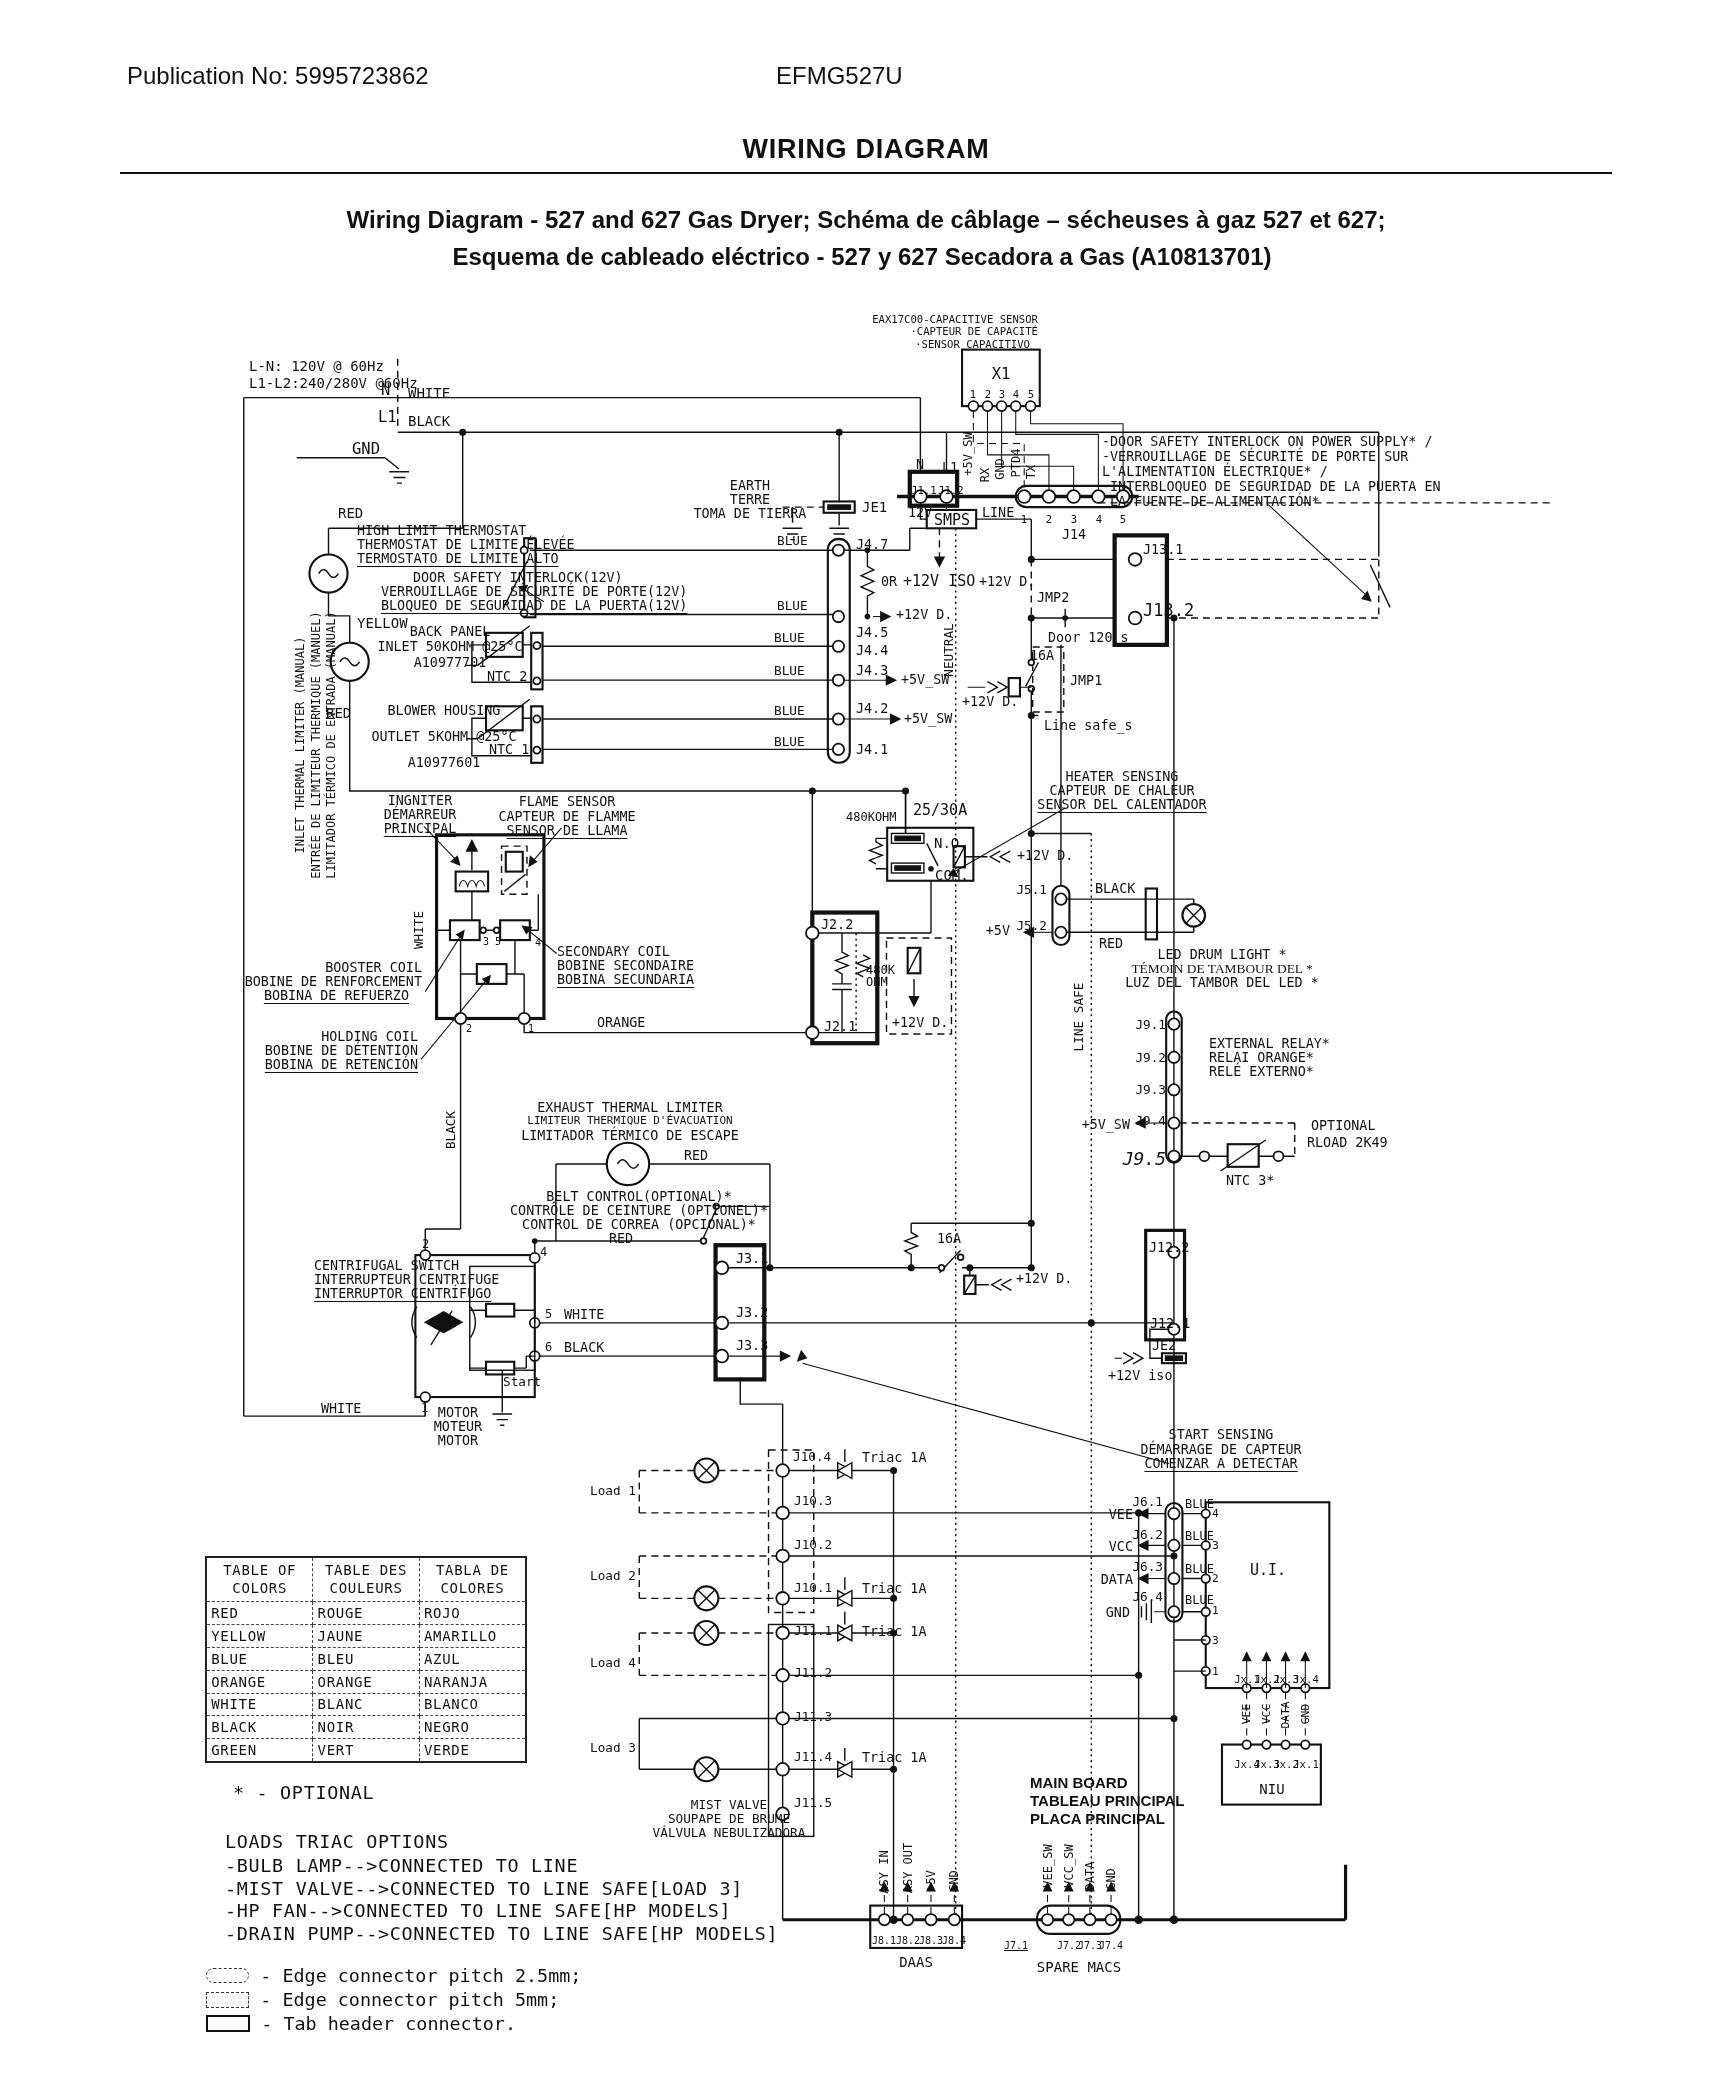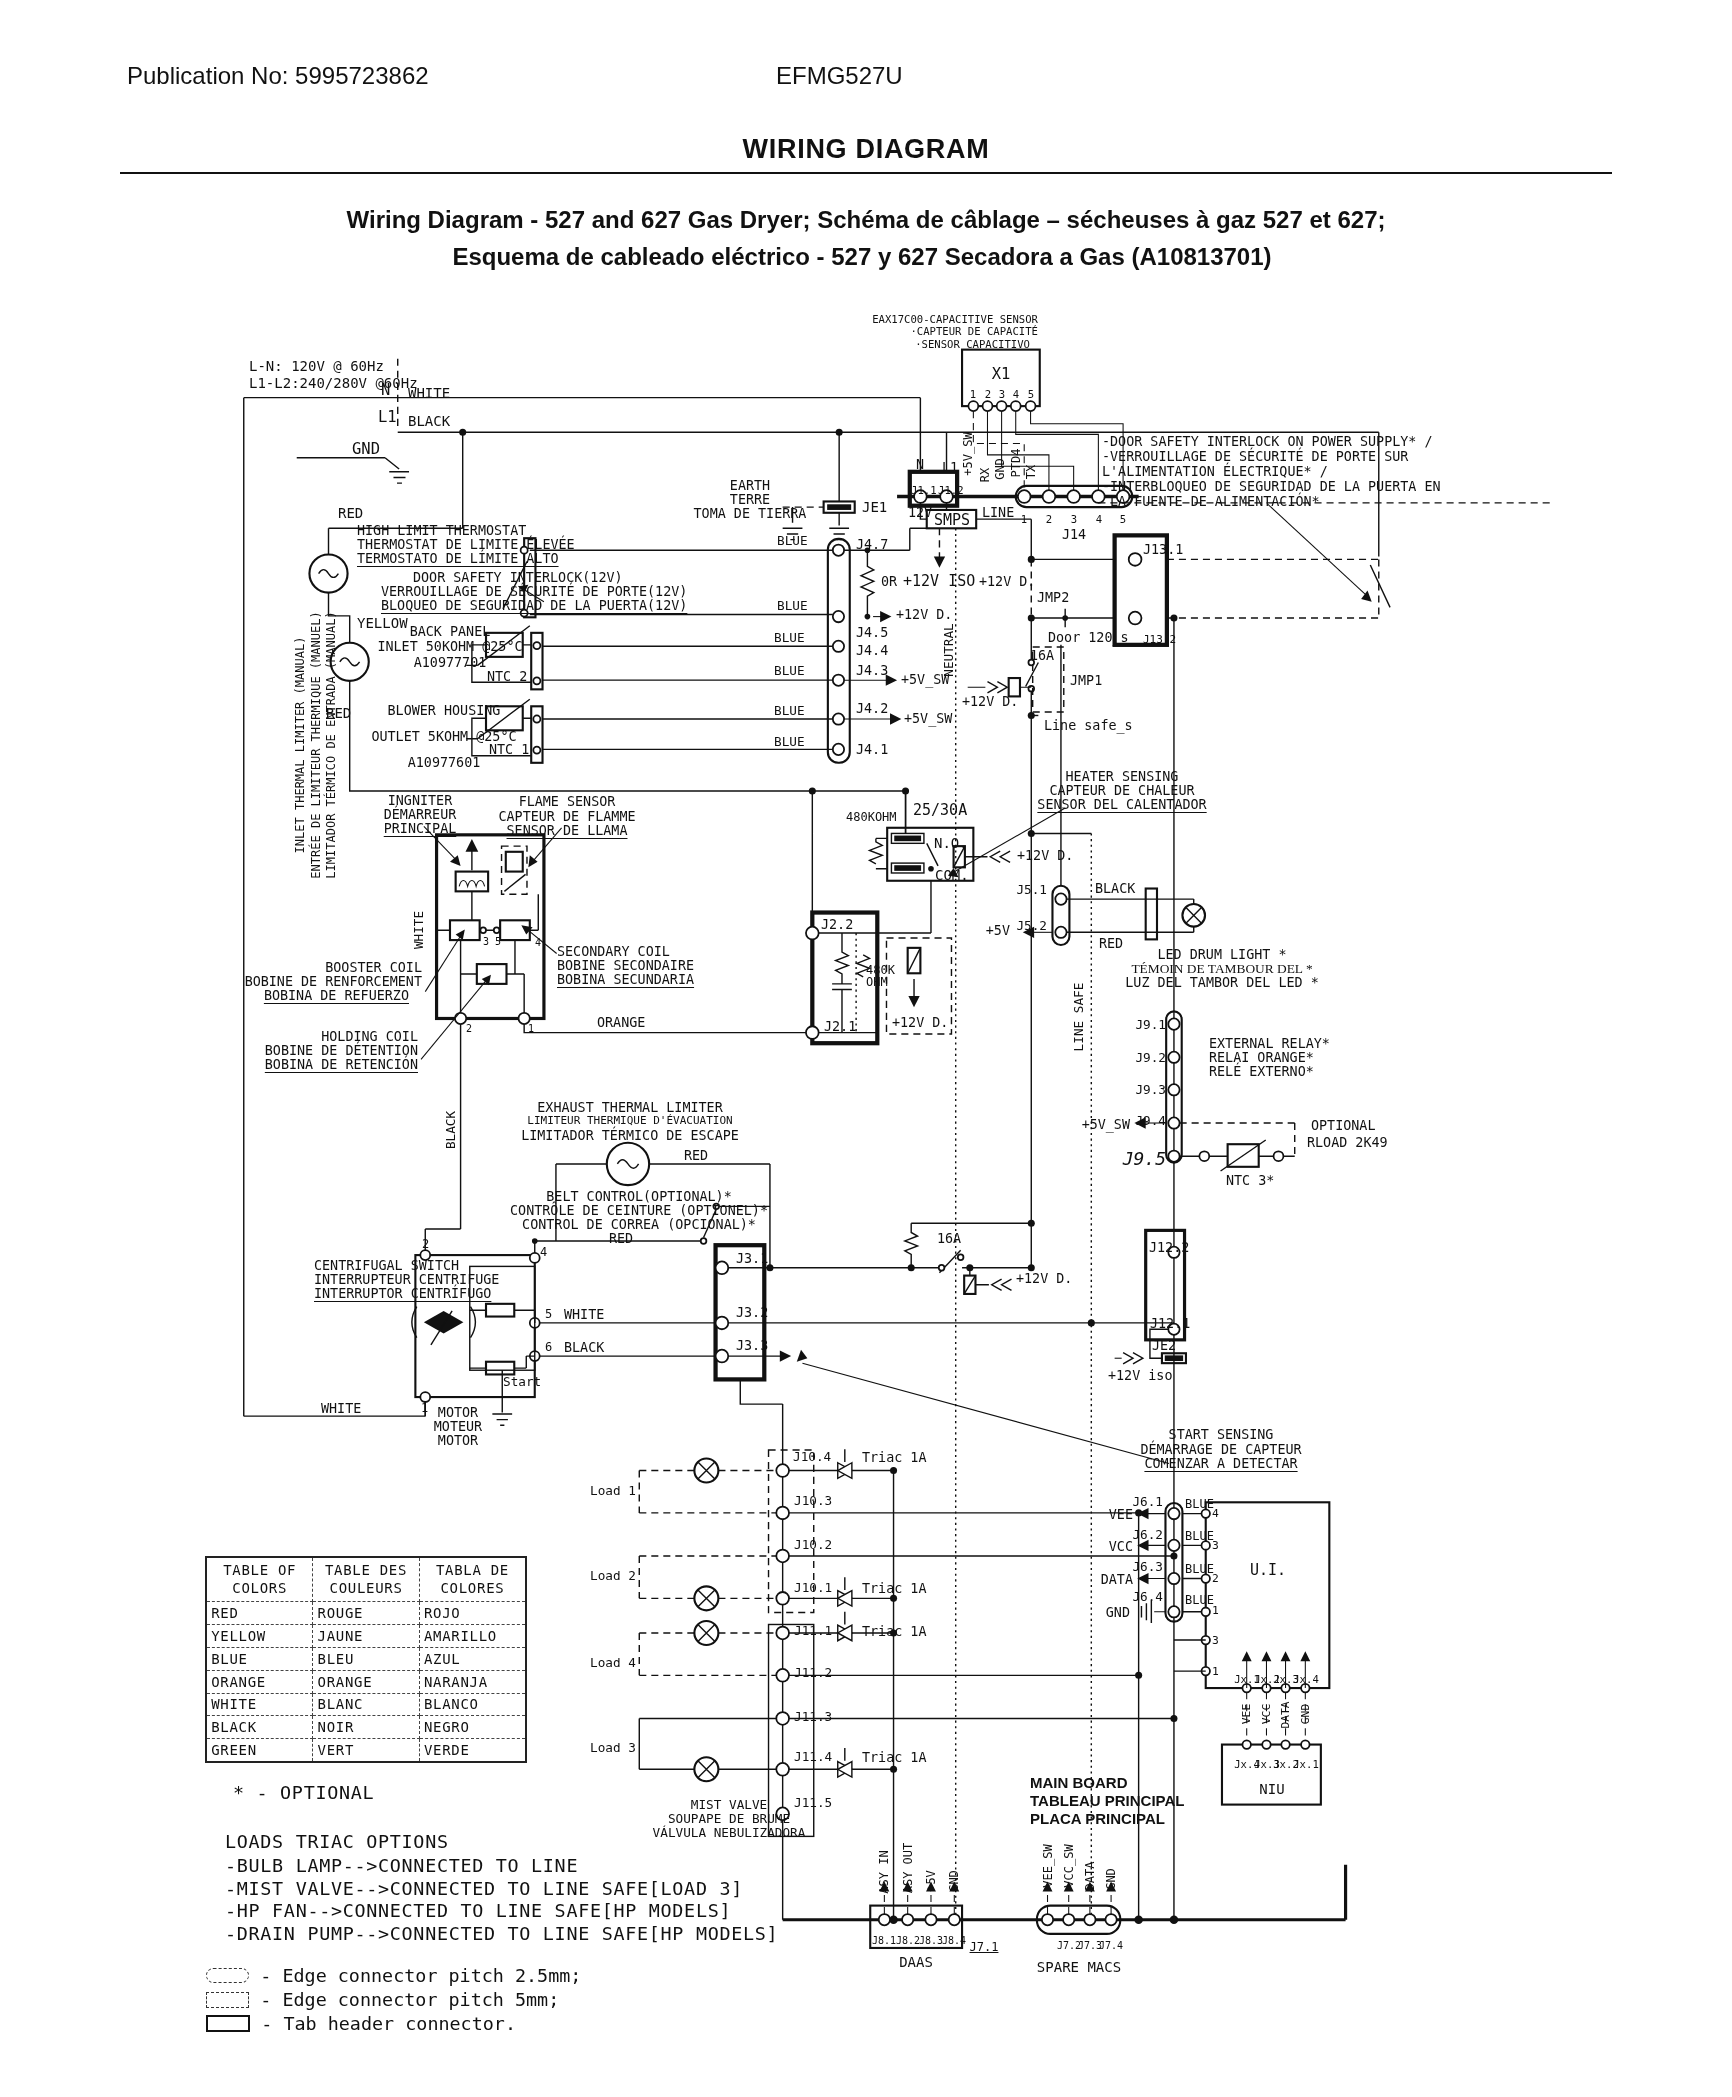--- a/index.html
+++ b/index.html
@@ -545,21 +545,21 @@
     <div class="lbl" style="left: 1074px; top: 514px; font-size: 10.6px; transform: translateX(-50%);">3</div>
     <div class="lbl" style="left: 1099px; top: 514px; font-size: 10.6px; transform: translateX(-50%);">4</div>
     <div class="lbl" style="left: 1123px; top: 514px; font-size: 10.6px; transform: translateX(-50%);">5</div>
     <div class="lbl" style="left: 1074px; top: 528px; font-size: 13.4px; transform: translateX(-50%);">J14</div>
     <div class="lbl" style="left: 1102px; top: 435px; font-size: 13.4px;">-DOOR SAFETY INTERLOCK ON POWER SUPPLY* /</div>
     <div class="lbl" style="left: 1102px; top: 450px; font-size: 13.4px;">-VERROUILLAGE DE SÉCURITÉ DE PORTE SUR</div>
     <div class="lbl" style="left: 1102px; top: 465px; font-size: 13.4px;">L'ALIMENTATION ÉLECTRIQUE* /</div>
     <div class="lbl" style="left: 1102px; top: 480px; font-size: 13.4px;">-INTERBLOQUEO DE SEGURIDAD DE LA PUERTA EN</div>
     <div class="lbl" style="left: 1102px; top: 495px; font-size: 13.4px;"> LA FUENTE DE ALIMENTACIÓN*</div>
     <div class="lbl" style="left: 1143px; top: 543px; font-size: 13.4px;">J13.1</div>
-    <div class="lbl" style="left: 1143px; top: 602px; font-size: 11px; margin-top: 32px;">J13.2</div>
+    <div class="lbl" style="left: 1143px; top: 602px; font-size: 17px;">J13.2</div>
     <div class="lbl" style="left: 1122px; top: 770px; font-size: 13.4px; transform: translateX(-50%);">HEATER SENSING</div>
     <div class="lbl" style="left: 1122px; top: 784px; font-size: 13.4px; transform: translateX(-50%);">CAPTEUR DE CHALEUR</div>
     <div class="lbl u" style="left: 1122px; top: 798px; font-size: 13.4px; transform: translateX(-50%);">SENSOR DEL CALENTADOR</div>
     <div class="lbl" style="left: 846px; top: 811px; font-size: 12px;">480KOHM</div>
     <div class="lbl" style="left: 913px; top: 803px; font-size: 15px;">25/30A</div>
     <div class="lbl" style="left: 934px; top: 836px; font-size: 14px;">N.O.</div>
     <div class="lbl" style="left: 935px; top: 868px; font-size: 14px;">COM.</div>
     <div class="lbl" style="left: 1017px; top: 849px; font-size: 13.4px;">+12V D.</div>
     <div class="lbl" style="left: 821px; top: 918px; font-size: 13.4px;">J2.2</div>
     <div class="lbl" style="left: 866px; top: 964px; font-size: 12px;">480K</div>
@@ -706,21 +706,21 @@
     <div class="lbl" style="left: 954px; top: 1881px; font-size: 12px; transform: translate(-50%, -50%) rotate(-90deg);">GND</div>
     <div class="lbl" style="left: 884px; top: 1936px; font-size: 10px; transform: translateX(-50%);">J8.1</div>
     <div class="lbl" style="left: 908px; top: 1936px; font-size: 10px; transform: translateX(-50%);">J8.2</div>
     <div class="lbl" style="left: 931px; top: 1936px; font-size: 10px; transform: translateX(-50%);">J8.3</div>
     <div class="lbl" style="left: 954px; top: 1936px; font-size: 10px; transform: translateX(-50%);">J8.4</div>
     <div class="lbl" style="left: 916px; top: 1955px; font-size: 14px; transform: translateX(-50%);">DAAS</div>
     <div class="lbl" style="left: 1048px; top: 1866px; font-size: 12px; transform: translate(-50%, -50%) rotate(-90deg);">VEE_SW</div>
     <div class="lbl" style="left: 1069px; top: 1866px; font-size: 12px; transform: translate(-50%, -50%) rotate(-90deg);">VCC_SW</div>
     <div class="lbl" style="left: 1090px; top: 1876px; font-size: 12px; transform: translate(-50%, -50%) rotate(-90deg);">DATA</div>
     <div class="lbl" style="left: 1111px; top: 1879px; font-size: 12px; transform: translate(-50%, -50%) rotate(-90deg);">GND</div>
-    <div class="lbl" style="left: 984px; top: 1941px; font-size: 12px; transform: translateX(-50%); text-decoration: underline;">J7.1</div>
+    <div class="lbl" style="left: 1016px; top: 1941px; font-size: 10px; transform: translateX(-50%); text-decoration: underline;">J7.1</div>
     <div class="lbl" style="left: 1069px; top: 1941px; font-size: 10px; transform: translateX(-50%);">J7.2</div>
     <div class="lbl" style="left: 1090px; top: 1941px; font-size: 10px; transform: translateX(-50%);">J7.3</div>
     <div class="lbl" style="left: 1111px; top: 1941px; font-size: 10px; transform: translateX(-50%);">J7.4</div>
     <div class="lbl" style="left: 1079px; top: 1960px; font-size: 14px; transform: translateX(-50%);">SPARE MACS</div>
   </div>
 
 <table id="colortable">
   <tbody>
       <tr>
     <th><span>TABLE OF</span><br><span>COLORS</span></th>

